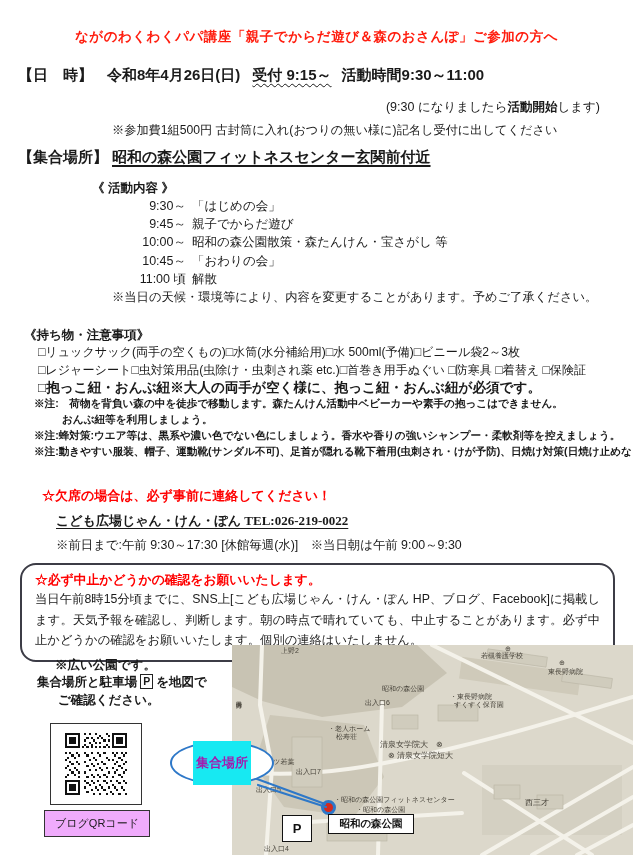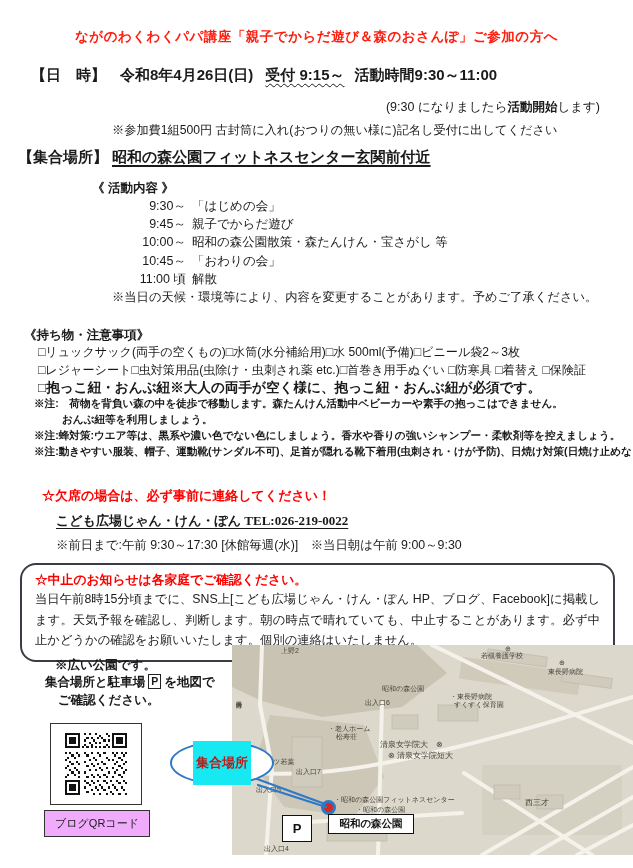--- a/index.html
+++ b/index.html
@@ -3,21 +3,21 @@
 <meta charset="utf-8">
 <style>
   html,body{margin:0;padding:0;background:#ffffff;}
   .page{position:relative;width:633px;height:868px;background:#ffffff;overflow:hidden;
         font-family:"Liberation Sans",sans-serif;color:#1a1a1a;}
   .abs{position:absolute;}
   .bold{font-weight:bold;}
 
   .title{top:28px;left:0;width:633px;text-align:center;font-size:13.5px;font-weight:bold;color:#ff1d0e;letter-spacing:.5px;}
 
-  .dtline{top:66px;left:31px;font-size:15px;font-weight:600;white-space:nowrap;}
+  .dtline{top:66px;left:18px;font-size:15px;font-weight:600;white-space:nowrap;}
   .dtline .dt-date{margin-left:14px;}
   .dtline .dt-recep{margin-left:12px;text-decoration:underline;text-decoration-style:wavy;text-decoration-thickness:1px;text-underline-offset:3px;}
   .dtline .dt-time{margin-left:10px;}
 
   .startnote{top:99px;left:0;width:600px;text-align:right;font-size:12.5px;}
   .feenote{top:122px;left:112px;font-size:12.2px;}
 
   .meetline{top:148px;left:18px;font-size:15px;font-weight:600;white-space:nowrap;}
   .meetline .mp{ text-decoration:underline;text-decoration-thickness:1.5px;text-underline-offset:3px;margin-left:4px;}
 
@@ -36,38 +36,38 @@
 
   .absent-head{top:487px;left:42px;font-size:13px;font-weight:bold;color:#ff0000;}
   .contact{top:512px;left:56px;font-size:13px;font-weight:bold;text-decoration:underline;text-underline-offset:3px;font-family:Liberation Serif, serif;}
   .hours{top:537px;left:56px;font-size:12.4px;}
 
   .cbox{top:563px;left:20px;width:565px;border:2.5px solid #3c3c46;border-radius:16px;padding:7px 13px 9px 13px;background:#fff;}
   .cbox .ch{font-size:12.8px;font-weight:bold;color:#ff0000;}
   .cbox .cb{font-size:12.3px;line-height:20.5px;margin-top:0;text-align:justify;}
 
   .mapnote1{top:657px;left:55px;font-size:12.5px;font-weight:600;}
-  .mapnote2{top:674px;left:37px;font-size:12.5px;font-weight:600;margin-left:8px;}
+  .mapnote2{top:674px;left:37px;font-size:12.5px;font-weight:600;}
   .pbadge{display:inline-block;border:1.2px solid #222;padding:0 2px;font-size:10.5px;line-height:13px;margin:0 3px;vertical-align:1px;}
   .mapnote3{top:692px;left:58px;font-size:12.5px;font-weight:600;}
 
   .qrbox{top:723px;left:50px;width:90px;height:80px;border:1.5px solid #333;display:flex;align-items:center;justify-content:center;background:#fff;}
   .qrcap{top:810px;left:44px;width:104px;height:25px;border:1.2px solid #333;display:flex;align-items:center;justify-content:center;font-size:11px;background:#f0abfc;}
 
   .map{top:645px;left:232px;width:401px;height:210px;background:#84cc16;overflow:hidden;}
   .map svg.bgart{position:absolute;top:0;left:0;}
   .ml{position:absolute;font-size:7px;color:#47433a;white-space:nowrap;line-height:8px;z-index:2;}
   .ml.vert{writing-mode:vertical-rl;font-size:6px;}
   .pkbox{position:absolute;left:50px;top:170px;width:28px;height:25px;border:1.5px solid #111;background:#fff;display:flex;align-items:center;justify-content:center;font-size:13px;font-weight:bold;z-index:3;color:#111;}
   .parkbox{position:absolute;left:96px;top:169px;width:84px;height:18px;border:1.5px solid #111;background:#fff;display:flex;align-items:center;justify-content:center;font-size:10.5px;font-weight:600;z-index:3;color:#111;}
   .meetdot{position:absolute;left:89px;top:155px;width:9px;height:9px;border-radius:50%;background:#d42a1e;border:3px solid #2e78c8;z-index:3;}
 
   .tailsvg{top:645px;left:232px;width:401px;height:210px;pointer-events:none;z-index:4;}
   .bubble{top:741px;left:170px;width:100px;height:40px;border:2.5px solid #2e78c8;border-radius:50%;background:#fff;display:flex;align-items:center;justify-content:center;z-index:5;}
-  .bubble .hl{background:#17e9f2;font-size:13px;font-weight:600;padding:13px 3px;color:#b91c1c;}
+  .bubble .hl{background:#17e9f2;font-size:13px;font-weight:600;padding:13px 3px;color:#a21caf;}
 </style>
 </head>
 <body>
 
 <div class="page">
 
   <div class="abs title">ながのわくわくパパ講座「親子でからだ遊び＆森のおさんぽ」ご参加の方へ</div>
 
   <div class="abs dtline">
     <span>【日　時】</span><span class="dt-date">令和8年4月26日(日)</span><span class="dt-recep">受付 9:15～</span><span class="dt-time">活動時間9:30～11:00</span>
@@ -102,21 +102,21 @@
   <div class="abs noteln" style="top:397px;">※注:　荷物を背負い森の中を徒歩で移動します。森たんけん活動中ベビーカーや素手の抱っこはできません。</div>
   <div class="abs noteln indent" style="top:413px;">おんぶ紐等を利用しましょう。</div>
   <div class="abs noteln" style="top:429px;">※注:蜂対策:ウエア等は、黒系や濃い色でない色にしましょう。香水や香りの強いシャンプー・柔軟剤等を控えましょう。</div>
   <div class="abs noteln" style="top:445px;">※注:動きやすい服装、帽子、運動靴(サンダル不可)、足首が隠れる靴下着用(虫刺され・けが予防)、日焼け対策(日焼け止めなど)</div>
 
   <div class="abs absent-head">☆欠席の場合は、必ず事前に連絡してください！</div>
   <div class="abs contact">こども広場じゃん・けん・ぽん TEL:026-219-0022</div>
   <div class="abs hours">※前日まで:午前 9:30～17:30 [休館毎週(水)]　※当日朝は午前 9:00～9:30</div>
 
   <div class="abs cbox">
-    <div class="ch">☆中止のお知らせは各家庭でご確認ください。</div>
+    <div class="ch">☆必ず中止かどうかの確認をお願いいたします。</div>
     <div class="cb">当日午前8時15分頃までに、SNS上[こども広場じゃん・けん・ぽん HP、ブログ、Facebook]に掲載します。天気予報を確認し、判断します。朝の時点で晴れていても、中止することがあります。必ず中止かどうかの確認をお願いいたします。個別の連絡はいたしません。</div>
   </div>
 
   <div class="abs mapnote1">※広い公園です。</div>
   <div class="abs mapnote2">
     <span>集合場所と駐車場</span><span class="pbadge">P</span><span>を地図で</span>
   </div>
   <div class="abs mapnote3">ご確認ください。</div>
 
   <div class="abs qrbox">

